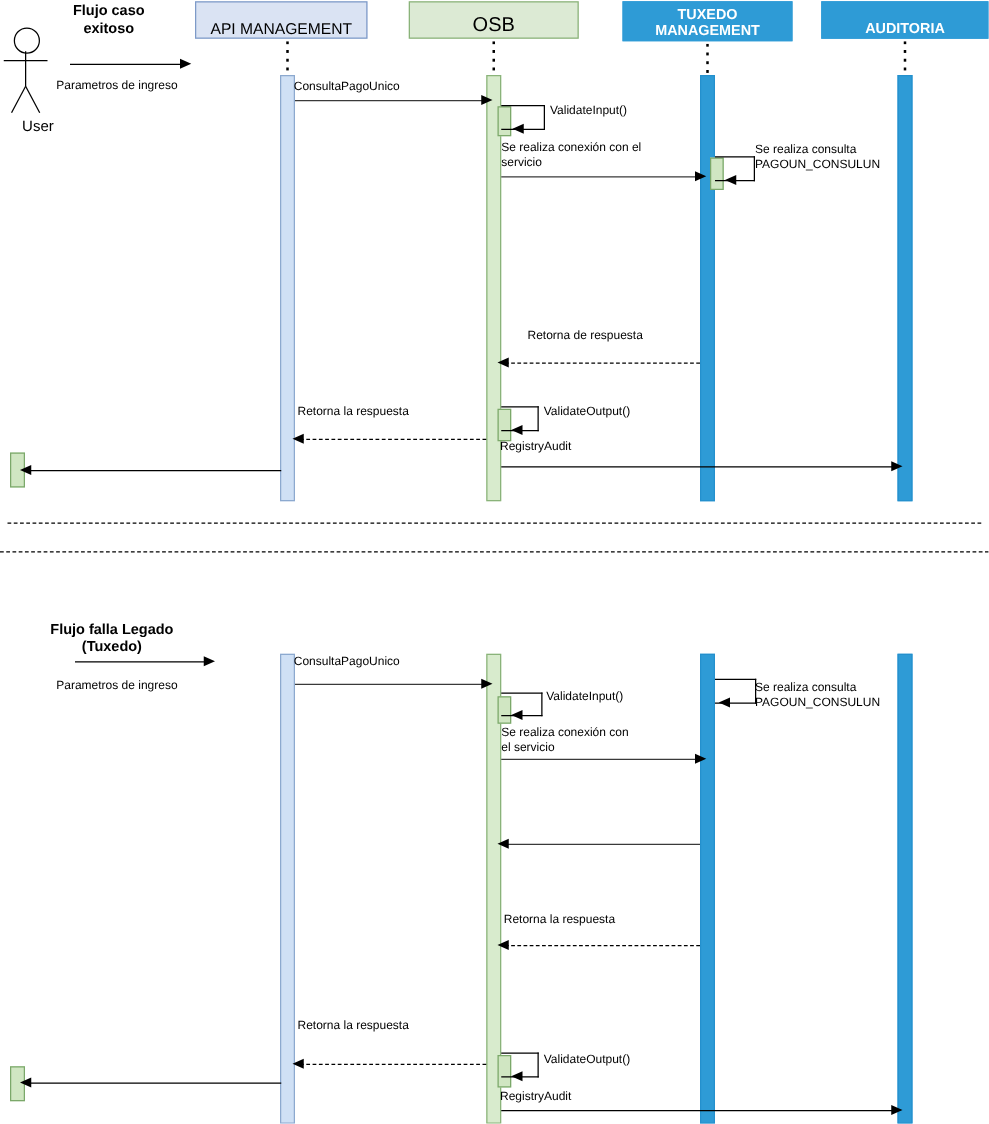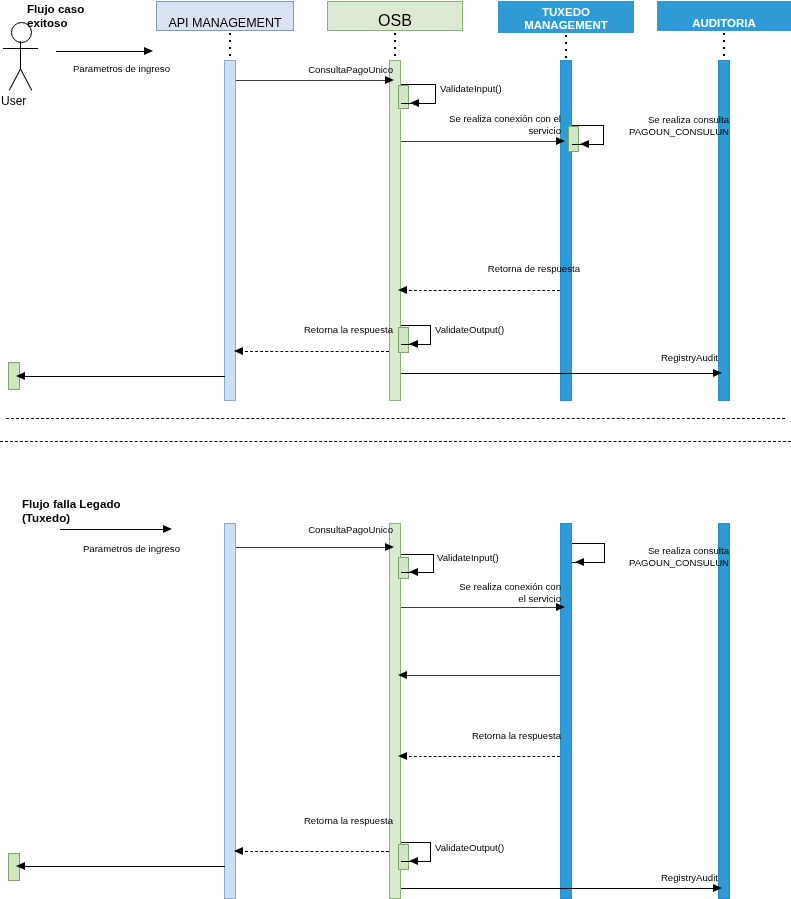--- a/index.html
+++ b/index.html
@@ -27,41 +27,41 @@
 
   
   .msg{position:absolute;height:0;border-top:1.3px solid #3a3a3a;}
   .msg.black{border-top-color:#000;}
   .msg.dashed{border-top:1.2px dashed #000;}
   .arrowhead{position:absolute;width:0;height:0;}
   .arrowhead.right{border-top:4.5px solid transparent;border-bottom:4.5px solid transparent;border-left:9px solid #000;}
   .arrowhead.left{border-top:4.5px solid transparent;border-bottom:4.5px solid transparent;border-right:9px solid #000;}
 
   
-  .lbl{position:absolute;font-size:9.6px;color:#000;text-align:right;line-height:1.2;white-space:pre-line;}
+  .lbl{position:absolute;font-size:9.6px;color:#000;text-align:left;line-height:1.2;white-space:pre-line;}
 
   
   .selfloop{position:absolute;box-sizing:border-box;border:1.3px solid #000;border-left:none;}
 
   
-  .title{position:absolute;font-size:11.6px;font-weight:bold;line-height:1.25;white-space:pre-line;}
+  .title{position:absolute;font-size:11.6px;font-weight:bold;text-align:center;line-height:1.25;white-space:pre-line;}
 
   
   .sep{position:absolute;height:0;border-top:1.6px dashed #000;}
 
   
   .actor{position:absolute;}
   .actor .head{position:absolute;width:19px;height:19px;border:1.6px solid #000;border-radius:50%;left:8px;top:0;}
   .actor .body{position:absolute;width:0;height:28px;border-left:1.6px solid #000;left:17px;top:19px;}
   .actor .arms{position:absolute;width:35px;height:0;border-top:1.6px solid #000;left:0;top:26px;}
   .actor .leg1{position:absolute;width:0;height:24px;border-left:1.6px solid #000;left:17px;top:47px;
                transform:rotate(28deg);transform-origin:top center;}
   .actor .leg2{position:absolute;width:0;height:24px;border-left:1.6px solid #000;left:17px;top:47px;
                transform:rotate(-28deg);transform-origin:top center;}
-  .actor .name{position:absolute;top:72px;left:-2px;width:42px;text-align:left;font-size:12px;}
+  .actor .name{position:absolute;top:72px;left:-2px;width:42px;text-align:right;font-size:12px;}
 </style>
 </head>
 <body>
 
 <div id="canvas">
 
   <div class="pbox lightblue" style="left:156px;top:1px;width:138px;height:30px;">
     <span>API MANAGEMENT</span>
   </div>
   <div class="pbox lightgreen" style="left:327px;top:1px;width:136px;height:30px;">

